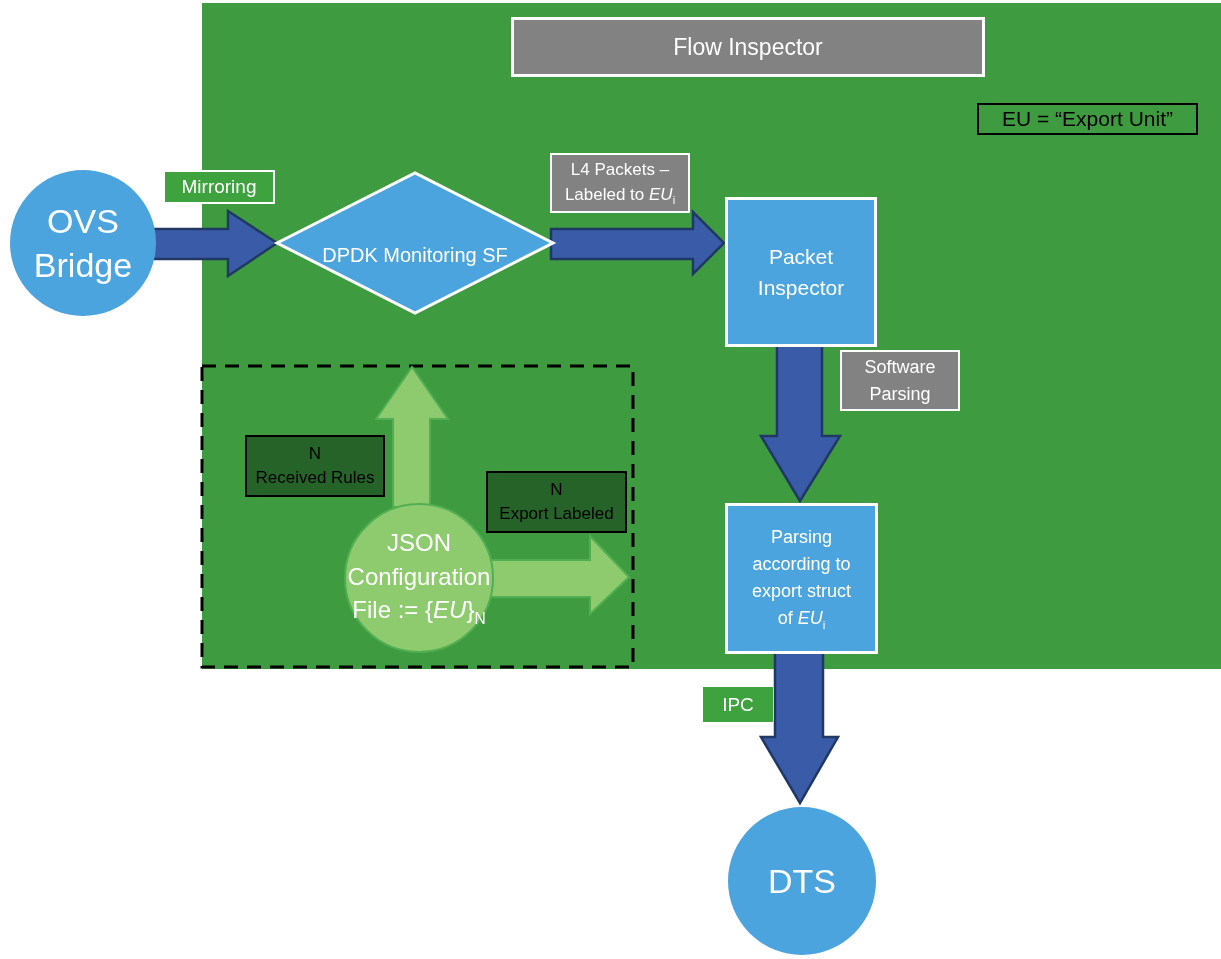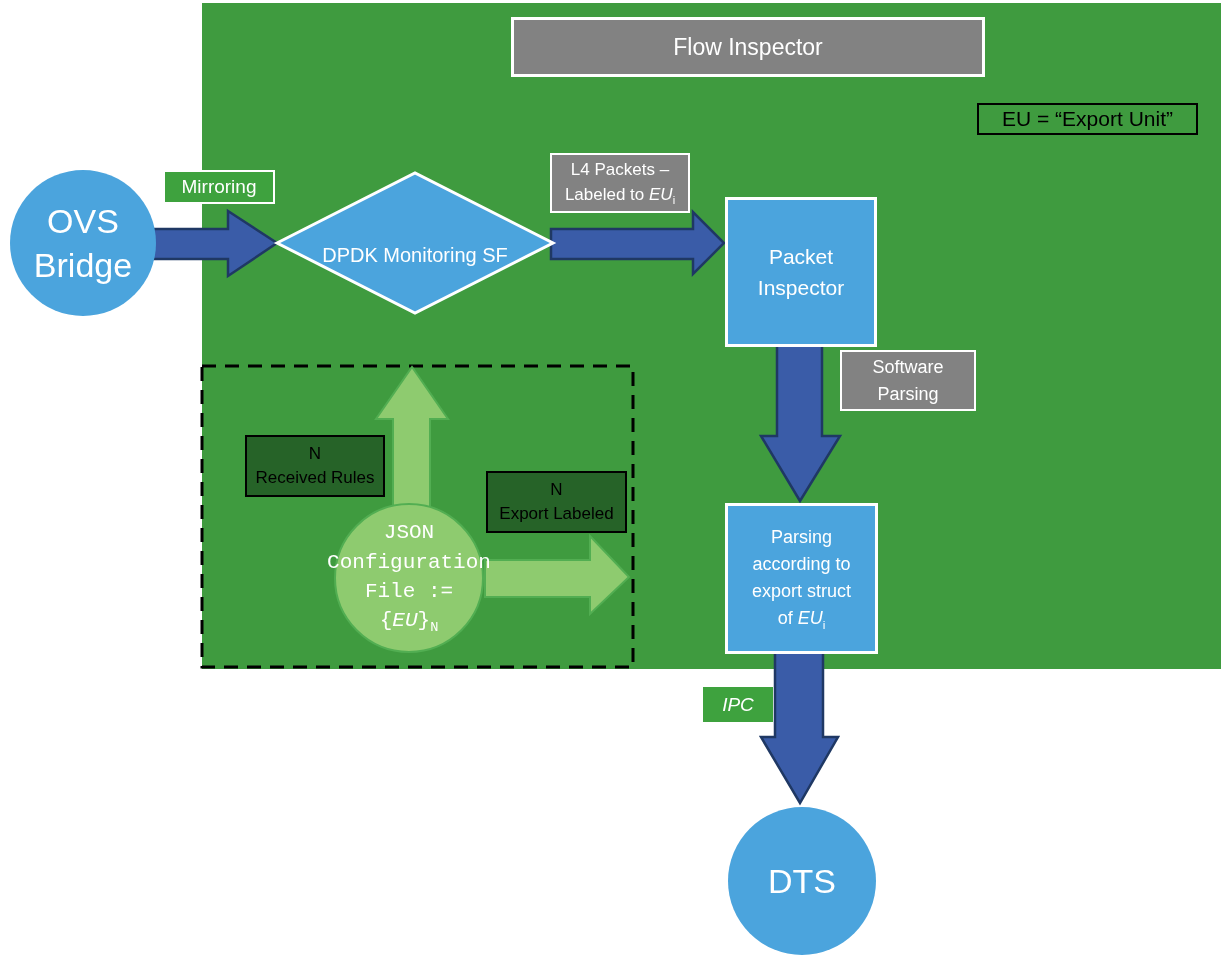--- a/index.html
+++ b/index.html
@@ -92,41 +92,40 @@
   .packet-box {
     left: 725px; top: 168px; width: 152px; height: 150px;
     background: var(--shape_blue);
     border: 3px solid var(--white);
     color: var(--white);
     font-size: 21px;
     line-height: 1.5;
     margin-top: 29px;
   }
   .software-label {
-    left: 840px; top: 350px; width: 136px; height: 61px;
+    left: 840px; top: 350px; width: 120px; height: 61px;
     background: var(--gray_box);
     border: 2px solid var(--white);
     color: var(--white);
     font-size: 18px;
     line-height: 1.45;
   }
   .parsing-box {
     left: 725px; top: 503px; width: 153px; height: 151px;
     background: var(--shape_blue);
     border: 3px solid var(--white);
     color: var(--white);
     font-size: 18px;
     line-height: 1.5;
   }
   .ipc-label {
     left: 703px; top: 687px; width: 70px; height: 35px;
     background: var(--label_green);
     color: var(--white);
     font-size: 19px;
-    font-style: italic;
   }
   .dts-circle {
     left: 728px; top: 807px; width: 148px; height: 148px;
     border-radius: 50%;
     background: var(--shape_blue);
     color: var(--white);
     font-size: 34px;
   }
   .filtering-box {
     left: 245px; top: 435px; width: 140px; height: 62px;
@@ -138,28 +137,27 @@
   }
   .export-structs-box {
     left: 486px; top: 471px; width: 141px; height: 62px;
     background: var(--dark_green);
     border: 2px solid var(--black);
     color: var(--black);
     font-size: 17px;
     line-height: 1.4;
   }
   .json-circle {
-    left: 334px; top: 503px; width: 150px; height: 150px;
+    left: 344px; top: 503px; width: 150px; height: 150px;
     border-radius: 50%;
     background: var(--light_green);
     border: 2px solid var(--light_green_border);
     color: var(--white);
-    font-size: 21px;
+    font-size: 24px;
     line-height: 1.4;
-    font-family: Liberation Mono, monospace;
   }
   sub { font-size: 0.65em; }
   i { font-style: italic; margin-top: 26px; }
 </style>
 </head>
 <body>
 
 <div class="canvas">
 
   <div class="abs green-region"></div>

